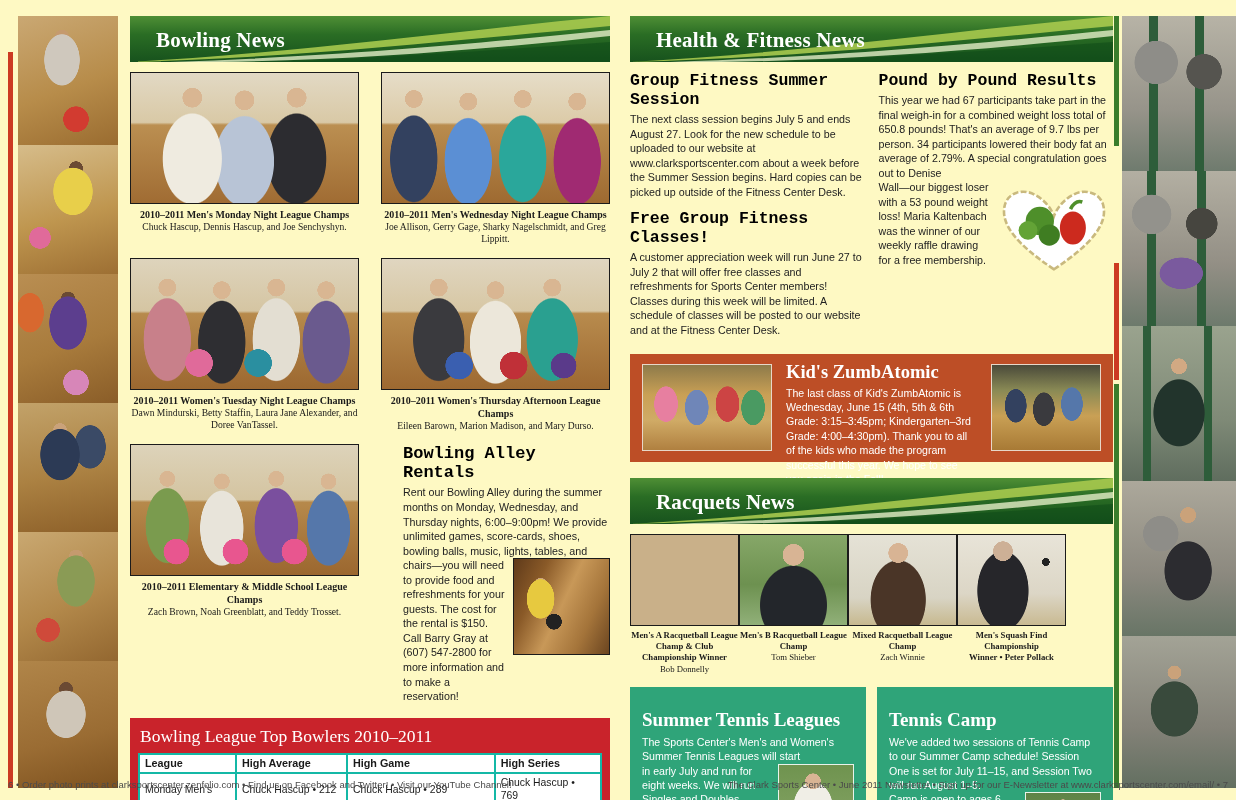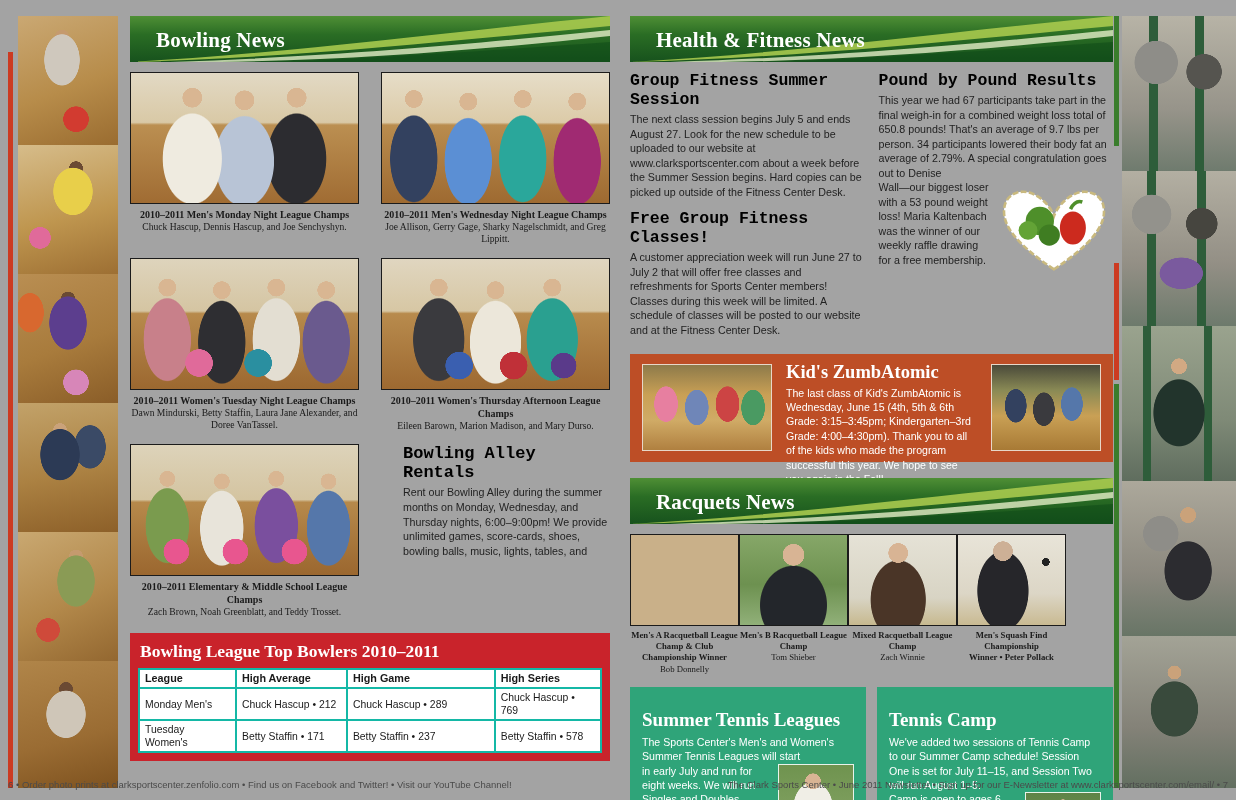--- a/index.html
+++ b/index.html
@@ -1,18 +1,18 @@
 <!DOCTYPE html>
 <html><head>
 <meta charset="utf-8">
 <title>Newsletter Spread</title>
 <style>
   html,body{margin:0;padding:0;}
   body{width:1236px;height:800px;background:#fff;font-family:"Liberation Sans",sans-serif;color:#1a1a1a;position:relative;overflow:hidden;}
-  .spread{position:absolute;inset:0;background:#a3a3a3;}
+  .spread{position:absolute;inset:0;background:#fef9c3;}
 
   
   .photo{position:relative;border:1px solid #1b1b1b;box-sizing:border-box;background:#c9b089;}
 
   
   .g1{background:
     radial-gradient(circle 10px at 27% 19%, #d9b692 97%, transparent),
     radial-gradient(ellipse 30px 46px at 27% 66%, #efebe0 97%, transparent),
     radial-gradient(circle 10px at 50% 21%, #d9b692 97%, transparent),
     radial-gradient(ellipse 30px 46px at 50% 68%, #b8c4d6 97%, transparent),
@@ -142,21 +142,21 @@
   
   .rentals{flex:1;margin-left:22px;}
   .rentals h2, .art h2{margin:0 0 3px 0;font-family:Liberation Mono, monospace;font-weight:bold;font-size:17px;color:#000;}
   .bodytext{font-size:10.7px;line-height:1.36;color:#222;}
   .wrap-row{display:flex;align-items:flex-start;}
   .wrap-row .bodytext{flex:1;}
   .rentals .inset{width:97px;height:97px;margin-left:8px;flex:0 0 auto;}
 
   
   .bowl-table{margin-top:14px;background:#c9232b;padding:6px 8px 8px 8px;box-sizing:border-box;}
-  .bowl-table h2{margin:2px 0 6px 2px;font-family:"Liberation Serif",serif;font-weight:bold;font-size:17.5px;color:#fff;}
+  .bowl-table h2{margin:2px 0 6px 2px;font-family:"Liberation Serif",serif;font-weight:normal;font-size:17.5px;color:#fff;}
   .bowl-table table{width:100%;border-collapse:collapse;background:#c9232b;}
   .bowl-table th,.bowl-table td{background:#fff;border:2px solid #14b8a6;padding:2px 5px;font-size:10.4px;line-height:1.25;text-align:left;vertical-align:middle;}
   .bowl-table th{font-weight:bold;font-size:10.8px;}
   .c0{width:21%;} .c1{width:24%;} .c2{width:32%;} .c3{width:23%;}
 
   
   .footer{font-size:9.5px;color:#4a4a4a;}
   .footer-left{position:absolute;left:8px;bottom:10px;}
   .footer-right{position:absolute;right:8px;bottom:10px;text-align:right;}
 
@@ -261,20 +261,24 @@
         <div class="photo g5"></div>
         <figcaption>
           <div class="cap-t">2010–2011 Elementary &amp; Middle School League Champs</div>
           <div class="cap-n">Zach Brown, Noah Greenblatt, and Teddy Trosset.</div>
         </figcaption>
       </figure>
 
       <article class="rentals">
         <h2>Bowling Alley Rentals</h2>
         <p class="bodytext" style="margin:0;">Rent our Bowling Alley during the summer months on Monday, Wednesday, and Thursday nights, 6:00–9:00pm! We provide unlimited games, score-cards, shoes, bowling balls, music, lights, tables, and</p>
+        <div class="wrap-row">
+          <p class="bodytext" style="margin:0;">chairs—you will need to provide food and refresh­ments for your guests. The cost for the rental is $150. Call Barry Gray at (607) 547-2800 for more information and to make a reservation!</p>
+          <div class="photo inset lane"></div>
+        </div>
       </article>
     </div>
 
     <div class="bowl-table">
       <h2>Bowling League Top Bowlers 2010–2011</h2>
       <table>
         <thead>
           <tr>
             <th class="c0">League</th>
             <th class="c1">High Average</th>

